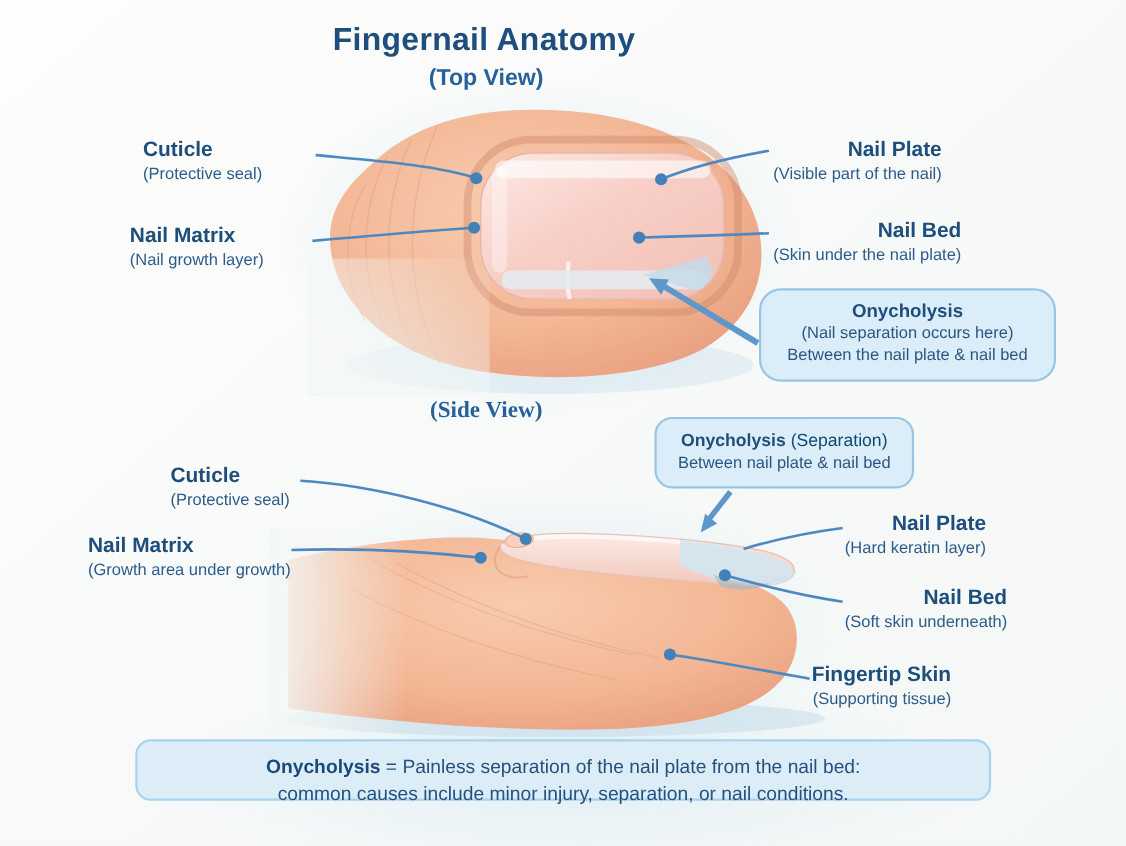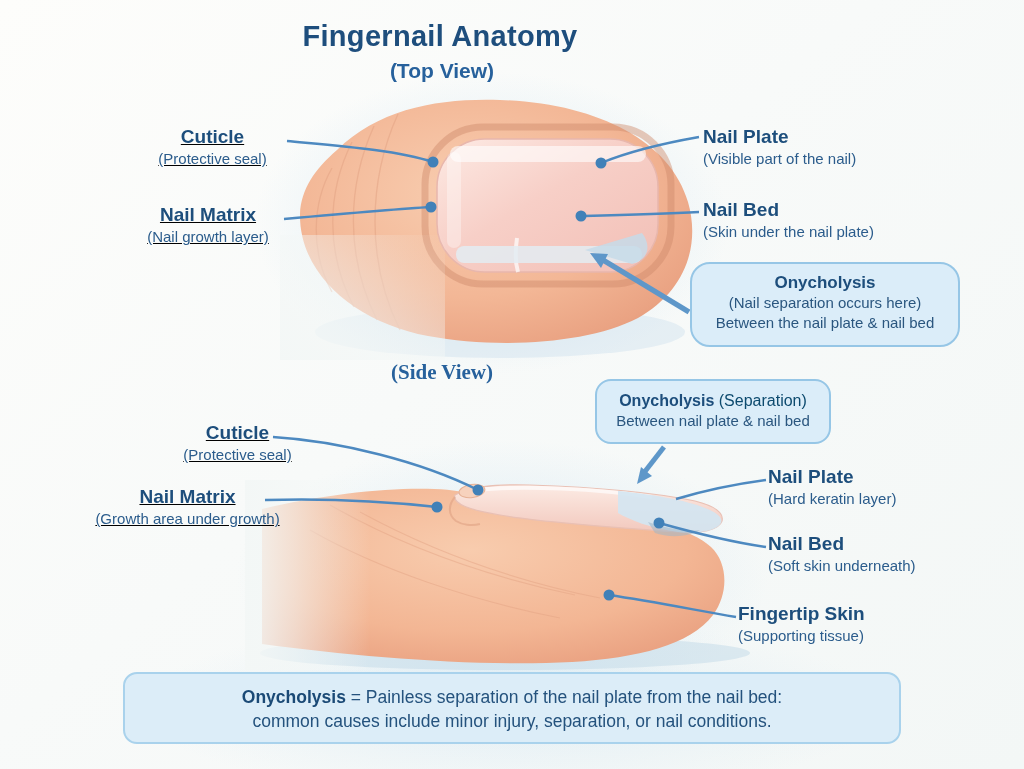--- a/index.html
+++ b/index.html
@@ -12,22 +12,22 @@
       radial-gradient(ellipse 500px 120px at 50% 92%, rgba(190,220,240,.35), rgba(190,220,240,0) 75%),
       linear-gradient(140deg,#fdfdfb 0%,#f8faf9 45%,#f3f7f6 100%);
   }
   .abs{position:absolute;}
   #scene{position:absolute;left:0;top:0;}
   .page-title{width:880px;text-align:center;font-weight:bold;font-size:29px;color:#1e4e7d;letter-spacing:.3px;}
   .view-heading{width:884px;text-align:center;font-weight:bold;font-size:21px;color:#27619c;}
   .label{line-height:1.18;}
   .label .lbl-name{font-weight:bold;font-size:19px;color:#1d4e7c;display:block;}
   .label .lbl-desc{font-size:15px;color:#2b5c8c;display:block;margin-top:2px;}
-  .label.center{text-align:center;text-decoration:underline;}
-  .label.left{text-align:left;}
+  .label.center{text-align:left;}
+  .label.left{text-align:right;}
   .callout{
     background:#dbedf9;border:2px solid #96c6e6;border-radius:20px;
     color:#2a567f;text-align:center;box-sizing:border-box;
   }
   .callout .co-title{font-weight:bold;font-size:17px;color:#1d4e7c;}
   .callout .co-line{font-size:15px;line-height:20px;}
   #side-callout{border-radius:16px;text-align:center;padding-top:10px;}
   #side-callout .co-title{font-size:16px;}
   #side-callout .co-suffix{font-weight:normal;font-size:16px;color:#0c4a6e;}
   #top-callout{padding-top:9px;}
@@ -198,21 +198,21 @@
   </div>
   <div class="abs label left" style="left:768px;top:533px;">
     <span class="lbl-name">Nail Bed</span>
     <span class="lbl-desc">(Soft skin underneath)</span>
   </div>
   <div class="abs label left" style="left:738px;top:603px;">
     <span class="lbl-name">Fingertip Skin</span>
     <span class="lbl-desc">(Supporting tissue)</span>
   </div>
 
-  <div class="abs footer-box" style="left:123px;top:672px;width:778px;height:72px;">
+  <div class="abs footer-box" style="left:123px;top:672px;width:778px;height:56px;">
     <div>
       <span class="term">Onycholysis</span>
       <span>=  Painless separation of the nail plate from the nail bed:</span>
     </div>
     <div>common causes include minor injury, separation, or nail conditions.</div>
   </div>
 
 </div>
 
 </body></html>

